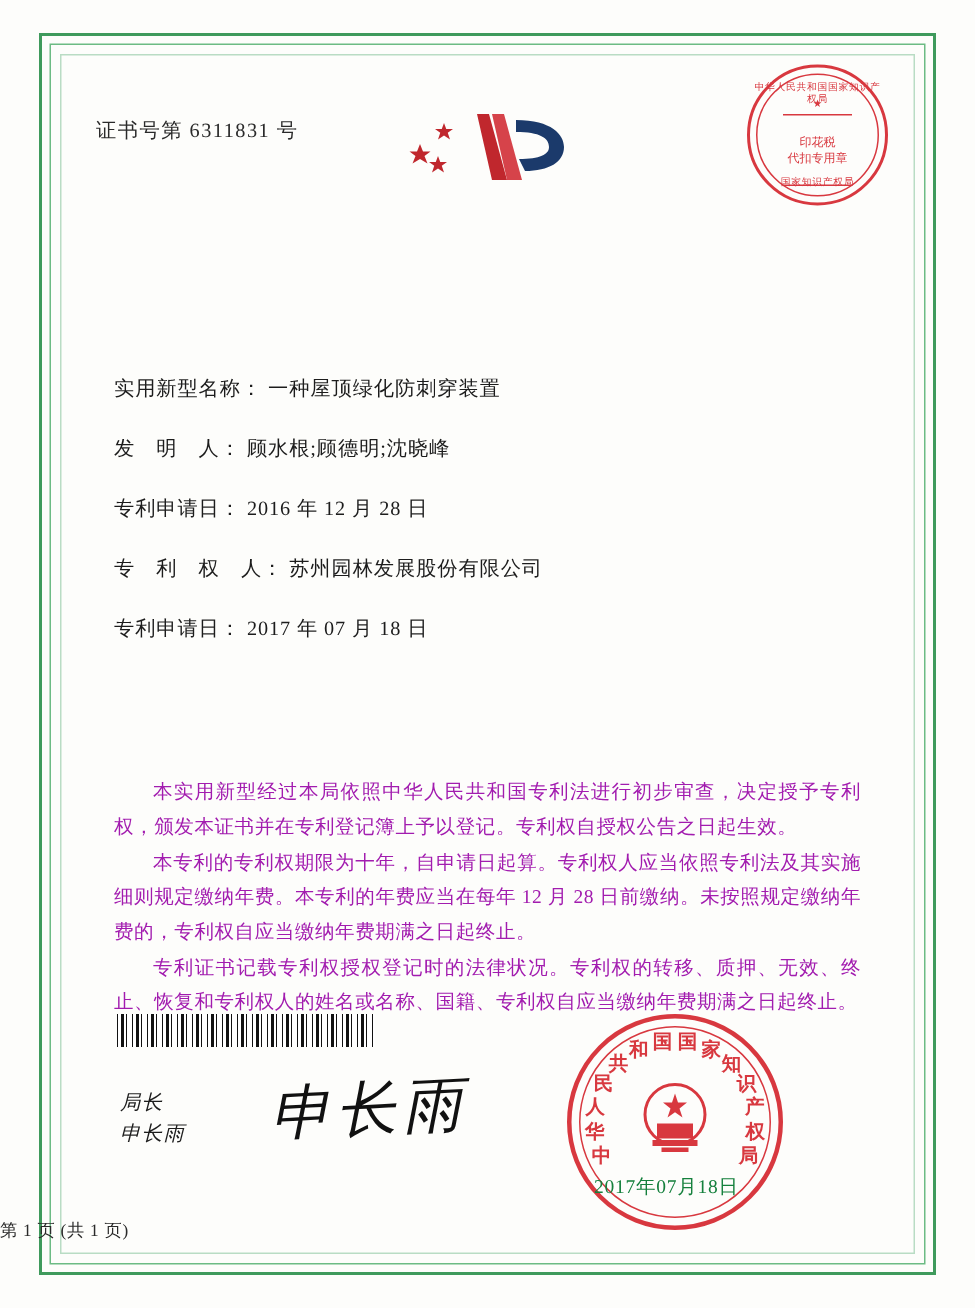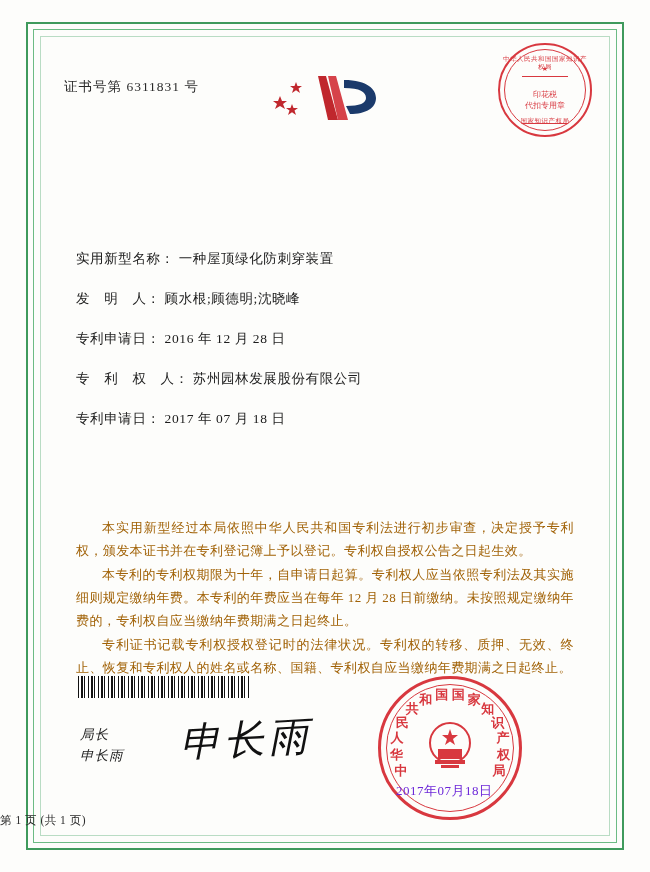--- a/index.html
+++ b/index.html
@@ -146,21 +146,21 @@
     display: inline-block;
   }
 
   .body-text {
     position: absolute;
     left: 76px;
     top: 516px;
     width: 498px;
     font-size: 13px;
     line-height: 23px;
-    color: #a16207;
+    color: #a21caf;
     text-align: justify;
     letter-spacing: 0.4px;
   }
   .body-text p {
     margin: 0 0 1px 0;
     text-indent: 26px;
   }
 
   
   .barcode {
@@ -236,21 +236,21 @@
     line-height: 16px;
     text-align: center;
     font-weight: bold;
     font-family: "Liberation Serif", "DejaVu Serif", serif;
   }
   .seal-date {
     position: absolute;
     left: 396px;
     top: 782px;
     font-size: 13px;
-    color: #6d28d9;
+    color: #15803d;
     letter-spacing: 0.5px;
   }
 
   .footer {
     position: absolute;
     left: 0;
     bottom: 44px;
     width: 100%;
     font-size: 11.5px;
     color: #2a2a2a;

